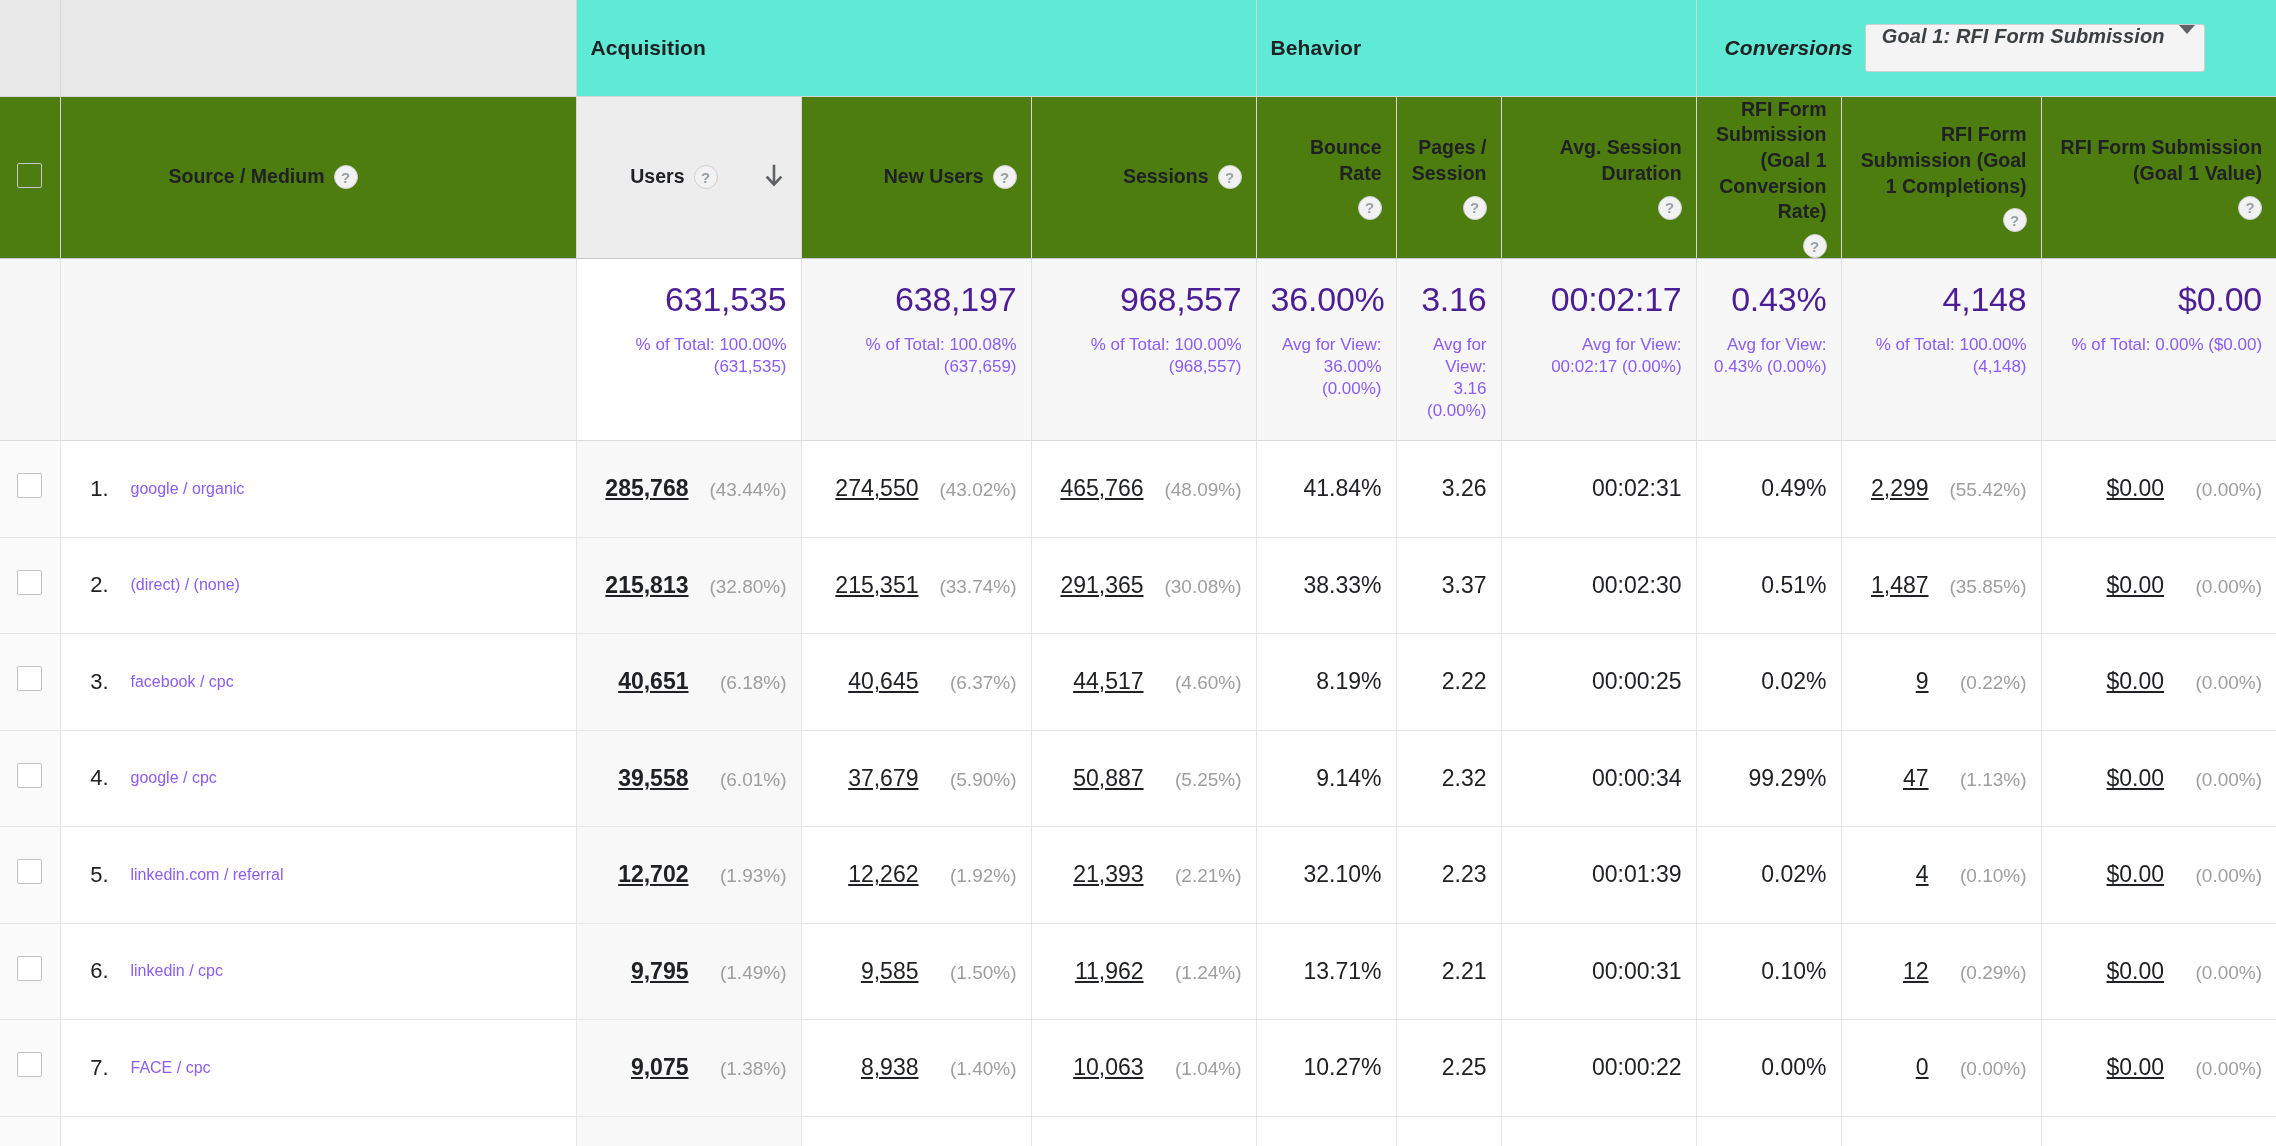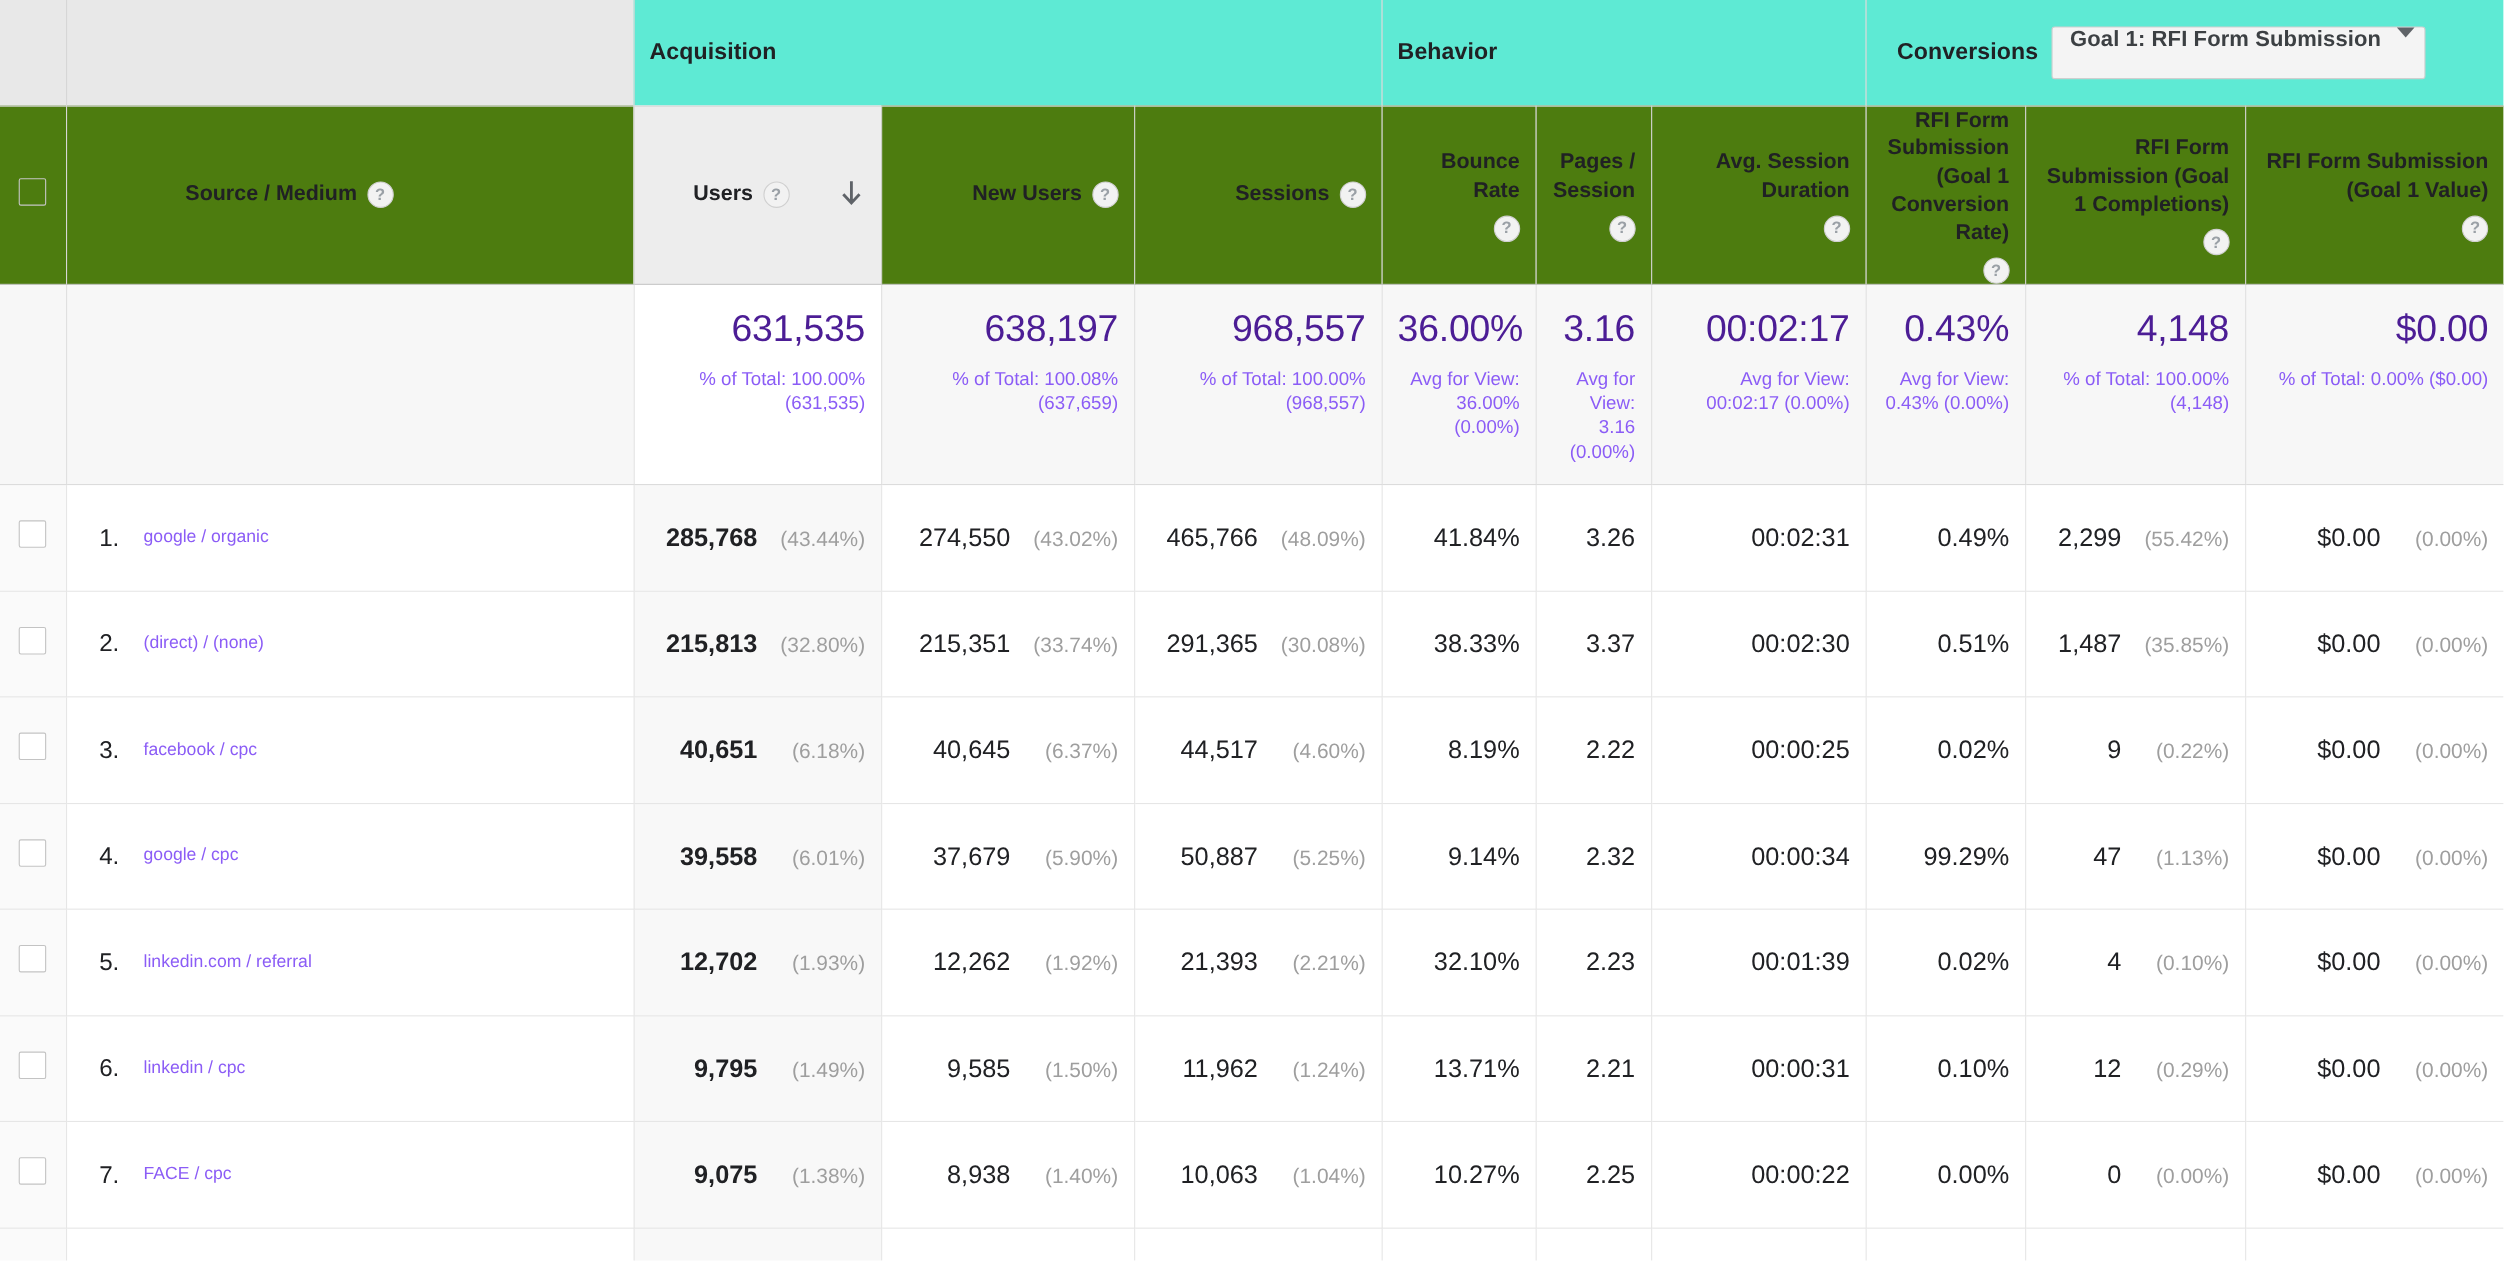--- a/index.html
+++ b/index.html
@@ -27,21 +27,21 @@
   .group-band td.gb-cb { border-right: 1px solid #d6d6d6; background:#e8e8e8; }
   .group-band td.gb-dim { background:#e8e8e8; border-right: 1px solid #d6d6d6;}
   .group-band td.gb-title {
     font-size: 21px; font-weight: bold; color: #202124;
     padding-left: 14px; letter-spacing:.1px;
     border-right: 1px solid #d6d6d6;
   }
   .group-band td.gb-last { border-right: none; }
   .group-title-inner { display:flex; align-items:center; }
 
-  .conv-wrap { display:flex; align-items:center; gap:12px; padding-left:14px; }
+  .conv-wrap { display:flex; align-items:center; gap:12px; padding-left:14px;font-style:italic; }
   .conv-label { font-size:21px; font-weight:bold; color:#202124; white-space:nowrap; }
   .goal-select {
     display:flex; align-items:flex-start; justify-content:space-between;
     background:#f4f4f4;
     border:1px solid #cfcfcf;
     border-radius:3px;
     height:48px; width:340px;
     padding:0 14px 0 16px;
     font-size:20px; color:#3c4043;
     white-space:nowrap;
@@ -128,21 +128,21 @@
   }
   .data-row td.dr-dim { text-align:left; padding:0 14px 0 0; }
   .data-row td.dr-primary { background:#f8f8f8; font-weight:bold; }
   .data-row td.dr-last { border-right:none; }
 
   .dim-cell { display:flex; align-items:center; }
   .rank { width:70px; text-align:right; font-size:22px; color:#202124; padding-right:22px; flex:0 0 auto;}
   .dim-link { color:#8b5cf6; font-size:16px; text-decoration:none; }
 
   .numpair { display:flex; align-items:baseline; justify-content:flex-end; gap:14px; }
-  .num-main { font-size:23px; }
+  .num-main { font-size:23px;text-decoration:underline; }
   .num-pct { font-size:19px; color:#9e9e9e; font-weight:400; min-width:84px; text-align:right;}
 </style>
 </head>
 <body>
 
 <table class="ga-table">
   <colgroup>
     <col style="width:60px">
     <col style="width:516px">
     <col style="width:225px">

